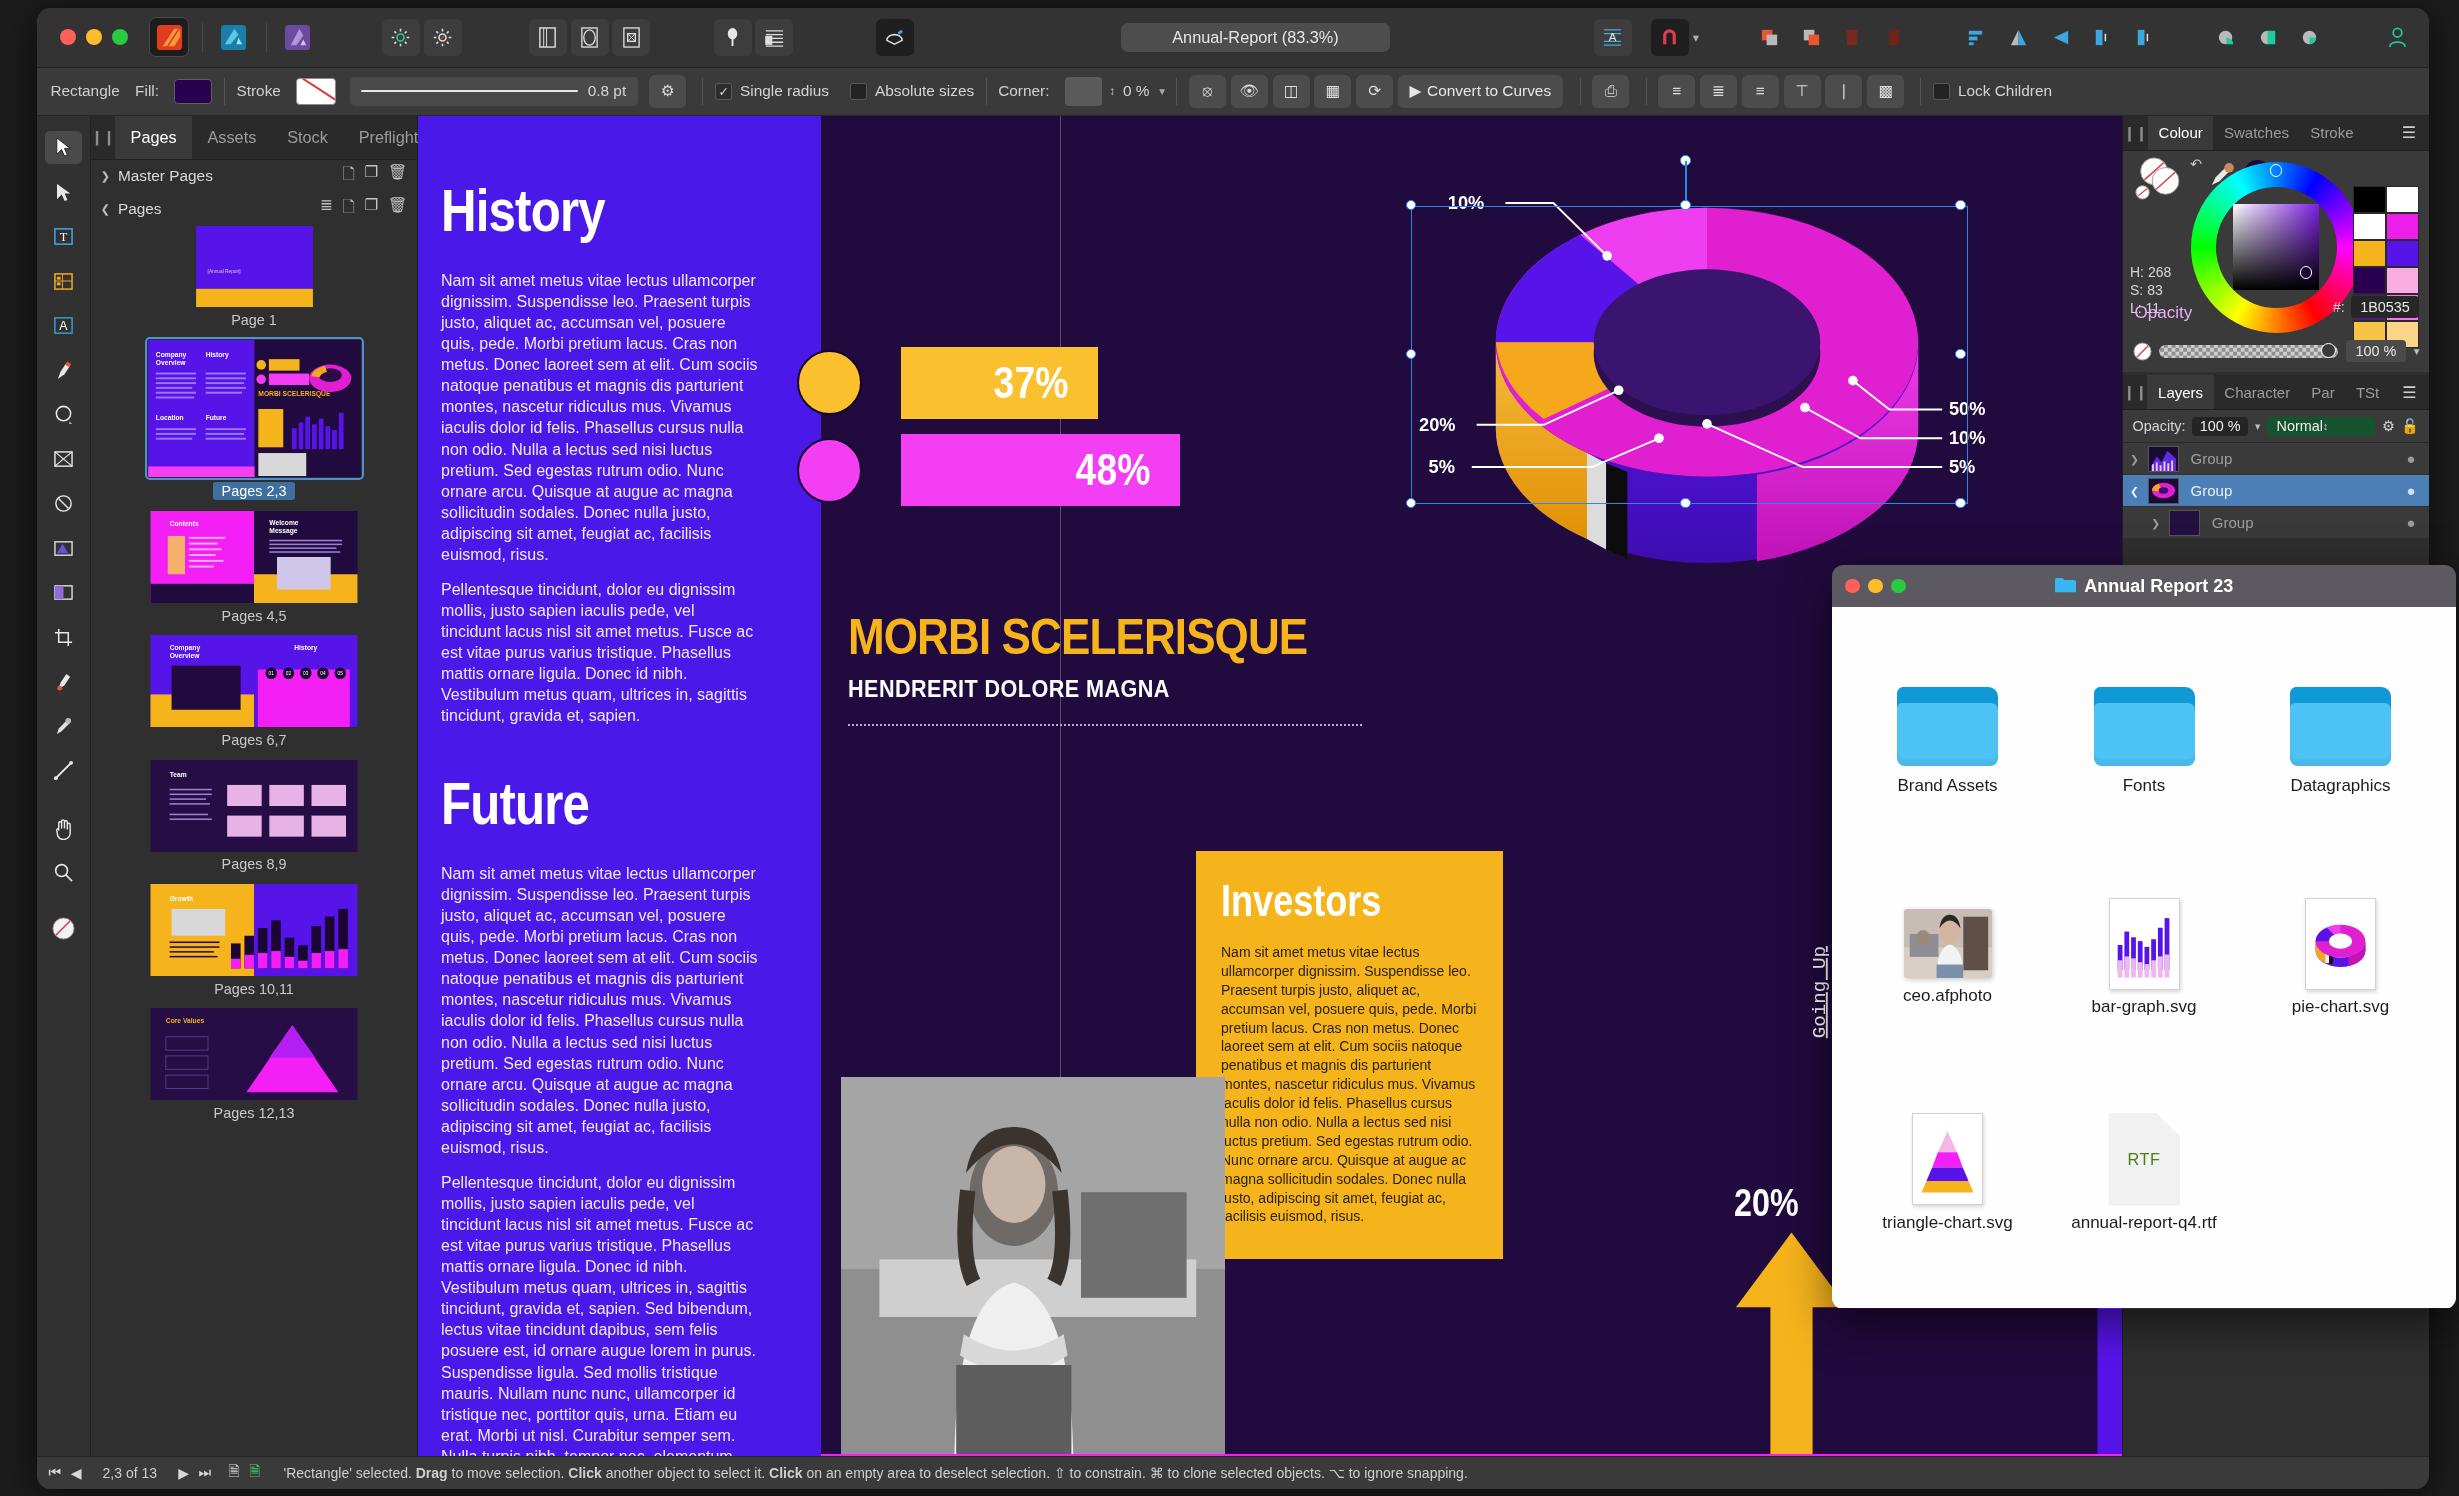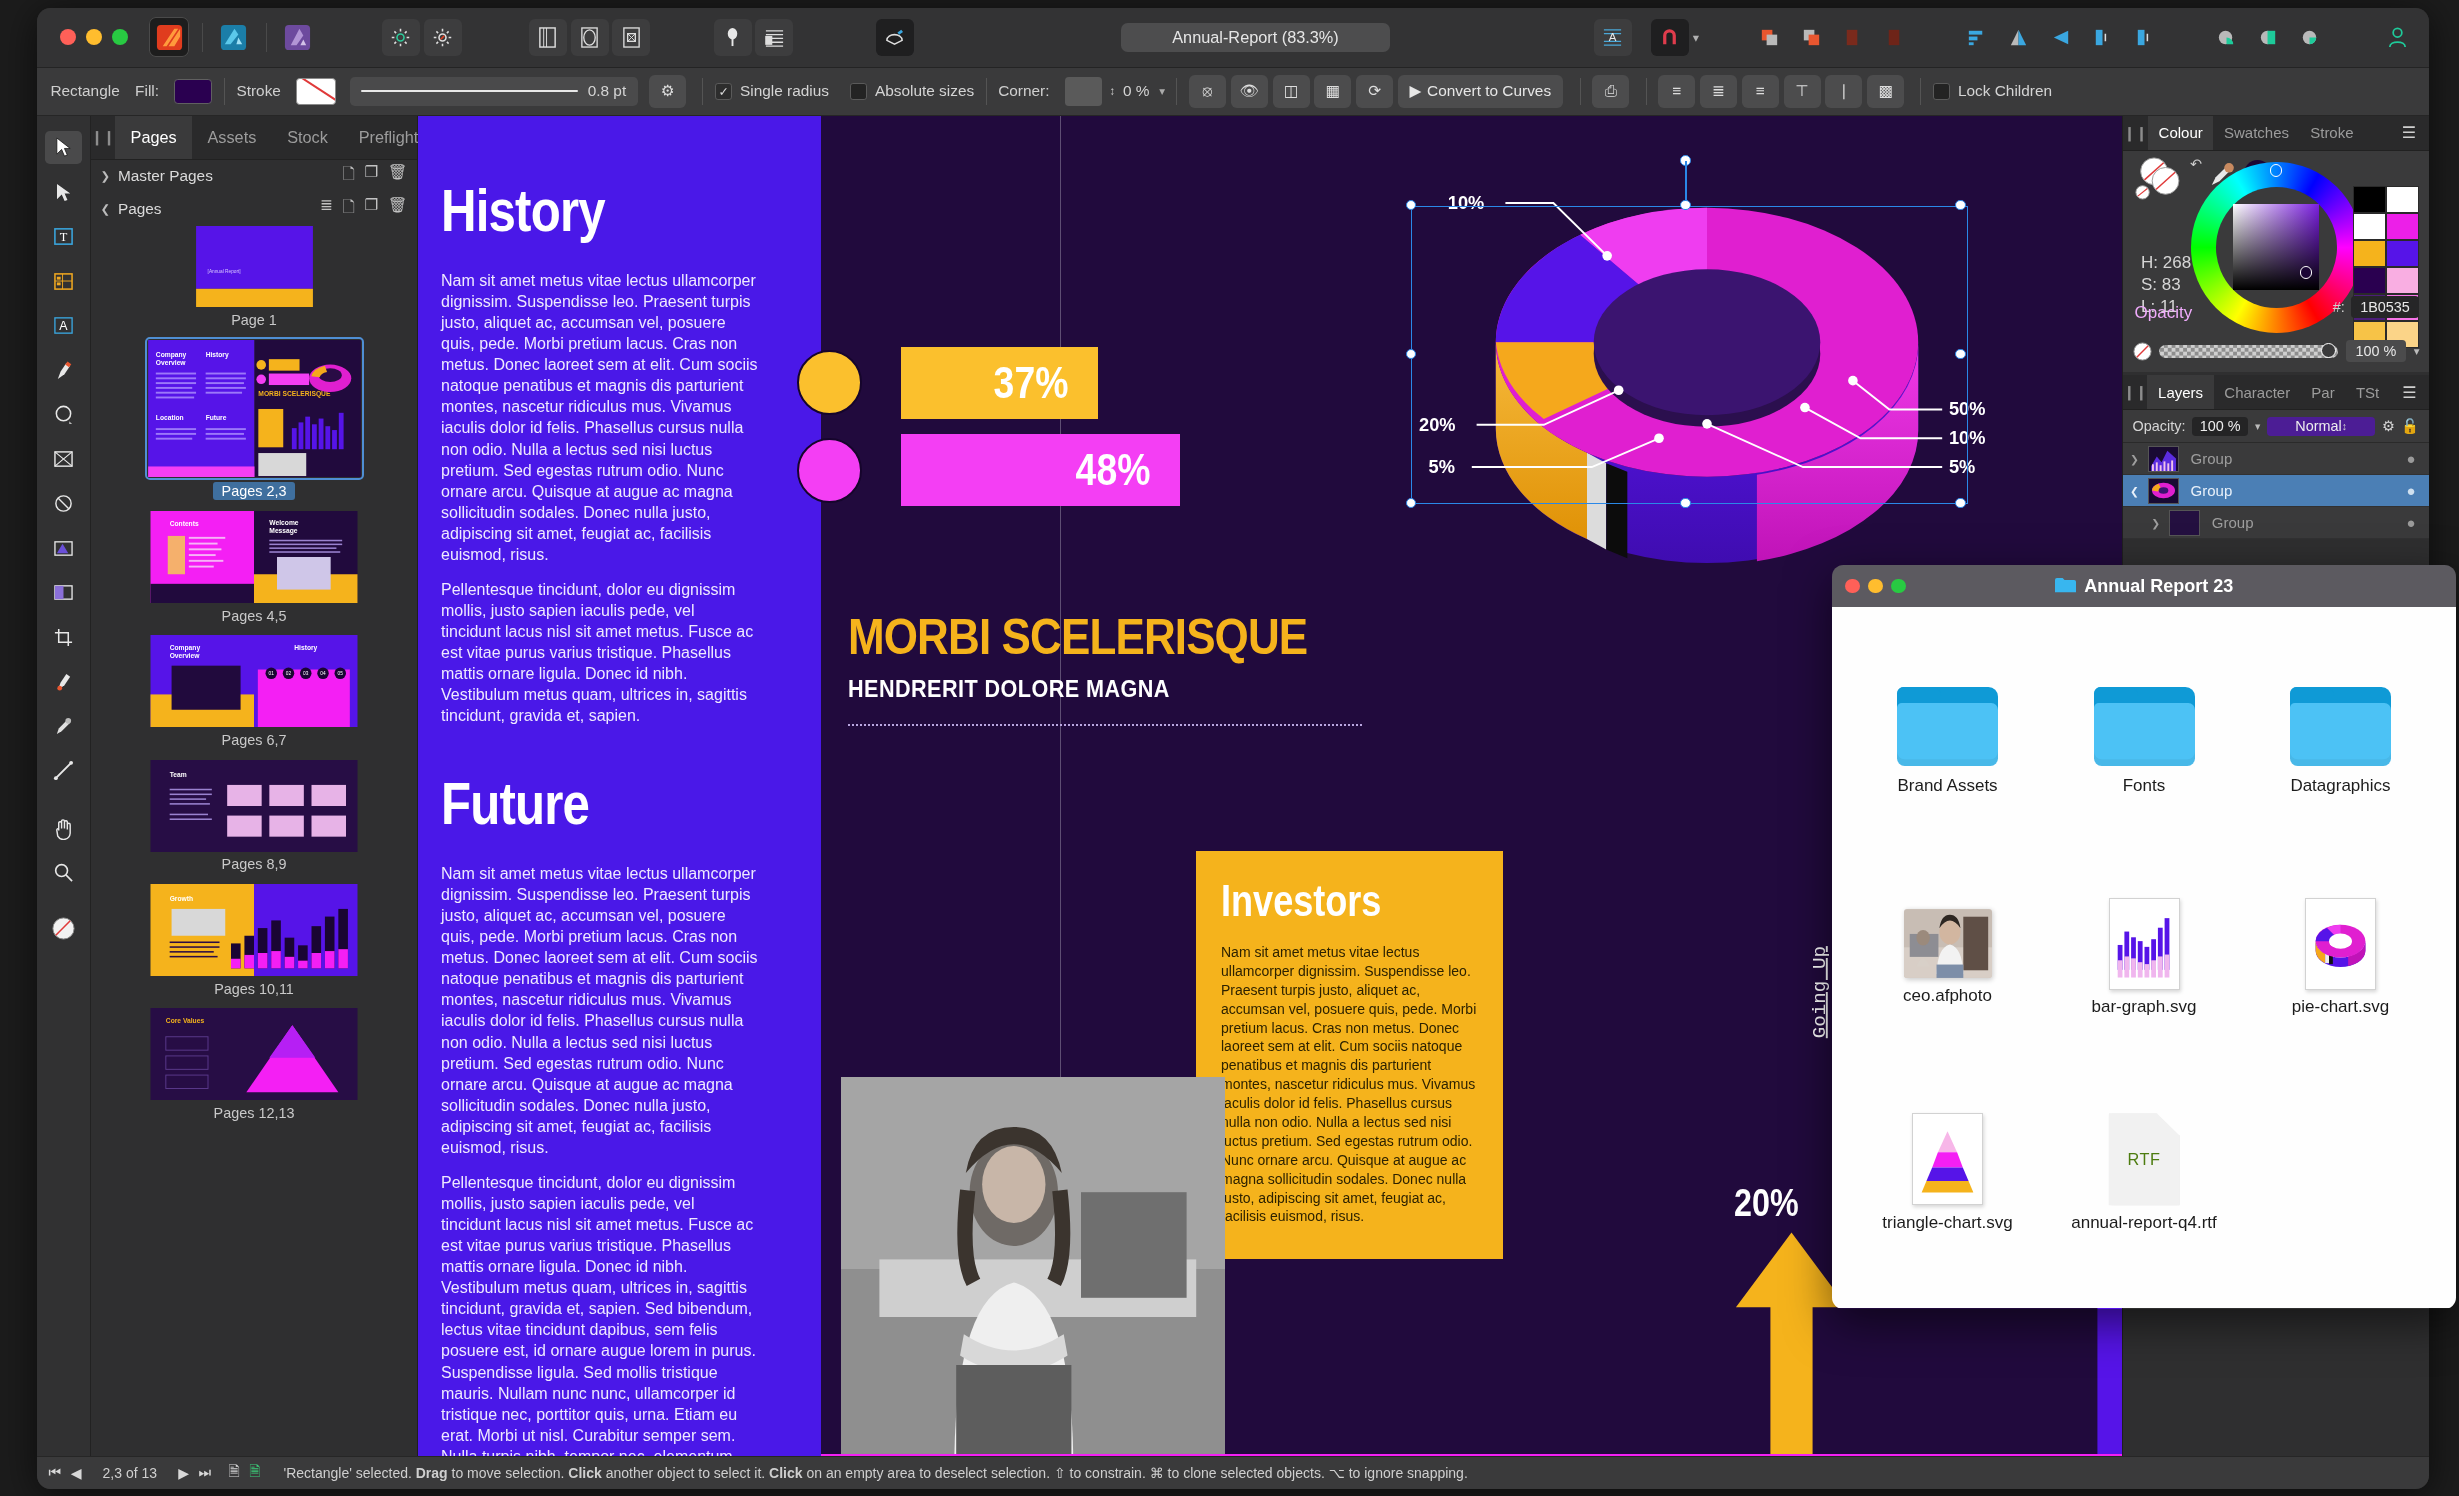--- a/index.html
+++ b/index.html
@@ -84,34 +84,34 @@
   .rtab.active{color:#fff;background:#3a3a3b;}
 
   .colourbody{padding:7.7px 9.6px;position:relative;background:#3a3a3b;}
   .wheelwrap{position:relative;width:171px;height:171px;margin:3.8px auto 0 58px;}
   .wheel{width:171px;height:171px;border-radius:50%;
     background:conic-gradient(from 90deg,#f0f,#f00,#ff0,#0f0,#0ff,#00f,#f0f);}
   .wheel:after{content:"";position:absolute;left:25px;top:25px;width:121px;height:121px;border-radius:50%;background:#3a3a3b;}
   .sqpick{position:absolute;left:42px;top:42px;width:86px;height:86px;
     background:linear-gradient(to top,#000,rgba(0,0,0,0)),linear-gradient(to right,#fff,#7b1fe0);}
   .knob{position:absolute;width:12.5px;height:12.5px;border-radius:50%;border:1.9px solid #fff;}
-  .hsl{position:absolute;left:18px;bottom:54px;color:#d6d6d6;font-size:17px;line-height:1.28;}
+  .hsl{position:absolute;left:7px;bottom:54px;color:#d6d6d6;font-size:14px;line-height:1.28;}
   .miniswatches{position:absolute;right:9.6px;top:35px;display:grid;grid-template-columns:33px 33px;grid-auto-rows:27px;}
   .miniswatches div{border:1px solid #2a2a2a;}
   .hexrow{position:absolute;right:9.6px;bottom:54px;display:flex;align-items:center;gap:5.8px;color:#d0d0d0;font-size:14.4px;}
   .hexbox{background:#262627;border-radius:3.8px;padding:2.9px 9.6px;color:#e8e8e8;font-size:14.4px;}
   .opacityrow{display:flex;align-items:center;gap:7.7px;padding:3.8px 9.6px 7.7px 9.6px;}
   .opbar{flex:1;height:13.4px;border-radius:6.7px;
     background:repeating-conic-gradient(#cfcfcf 0% 25%,#8e8e8e 0% 50%) 50%/7.7px 7.7px;position:relative;}
   .opknob{position:absolute;right:1.9px;top:-1.9px;width:15.4px;height:15.4px;border-radius:50%;border:1.9px solid #fff;background:#3a3a3b;}
   .opval{background:#4b4b4c;border-radius:3.8px;padding:2.9px 9.6px;color:#e8e8e8;font-size:14.4px;}
 
   .layersbar{height:33px;display:flex;align-items:center;gap:6.7px;padding:0 9.6px;background:#3a3a3b;font-size:14.4px;color:#d6d6d6;border-bottom:1px solid #2a2a2a;}
   .lfield{background:#242425;border-radius:3.8px;padding:1.9px 7.7px;color:#eee;}
-  .lblend{background:#4c1d95;border-radius:3.8px;padding:1.9px 9.6px;color:#eee;flex:1;display:flex;justify-content:center;align-items:center;}
+  .lblend{background:#14532d;border-radius:3.8px;padding:1.9px 9.6px;color:#eee;flex:1;display:flex;justify-content:flex-start;align-items:center;}
   .layerrow{height:32px;display:flex;align-items:center;gap:5.8px;padding:0 3.8px;color:#9e9e9e;font-size:15px;background:#3a3a3b;border-bottom:1px solid #313132;}
   .layerrow.sel{background:#4b7fb5;color:#e9f1fa;}
   .lthumb{width:31px;height:26px;border:1px solid #555;background:#190a33;}
 
   
   .statusbar{position:absolute;left:0;right:0;bottom:0;height:33px;background:#3a3a3b;display:flex;align-items:center;padding:0 11.5px;gap:9.6px;color:#cfcfcf;font-size:14px;border-top:1px solid #262626;}
   .sbtn{color:#d8d8d8;display:flex;align-items:center;}
 
   
   #finder{position:absolute;left:1832px;top:565px;width:624px;height:744px;border-radius:11.5px;overflow:hidden;box-shadow:0 13.4px 46px rgba(0,0,0,.55);}

